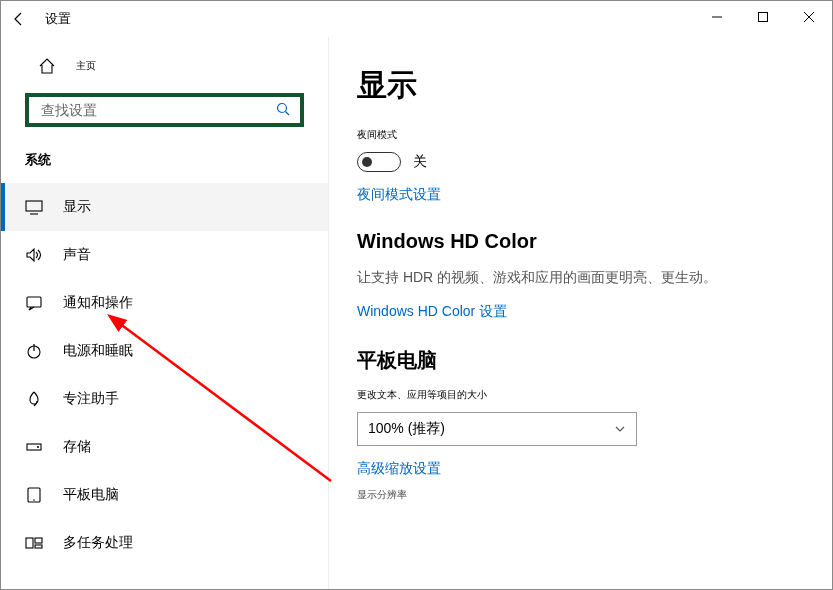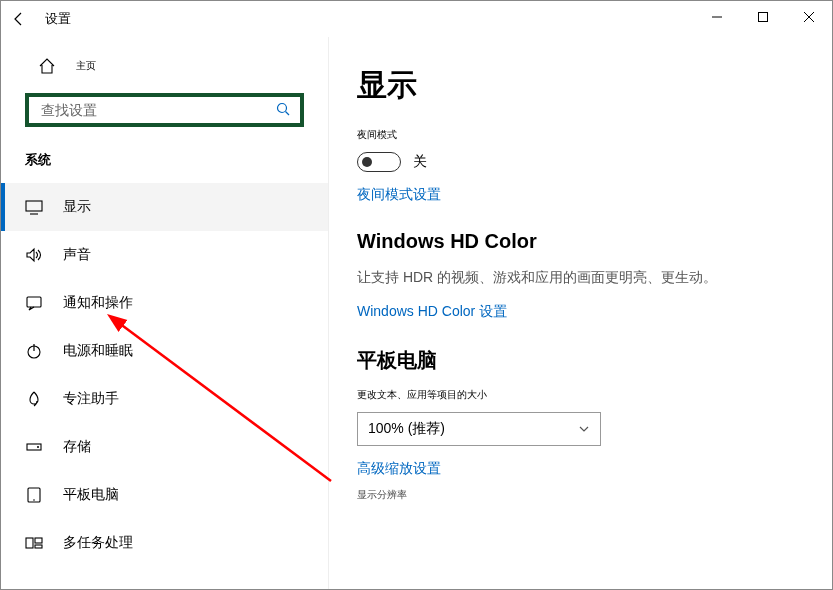--- a/index.html
+++ b/index.html
@@ -141,21 +141,21 @@
     font-size:14px;
     margin: 0 0 26px 0;
     display:block;
   }
   .desc {
     color:#555;
     font-size:14px;
     margin: 16px 0;
   }
   .dropdown {
-    width: 244px;
+    width: 280px;
     height: 34px;
     border:1px solid #999;
     display:flex;
     align-items:center;
     justify-content: space-between;
     padding: 8px 10px;
     font-size:14px;
     margin: 6px 0 14px 0;
   }
   .dropdown svg { color:#555; }

